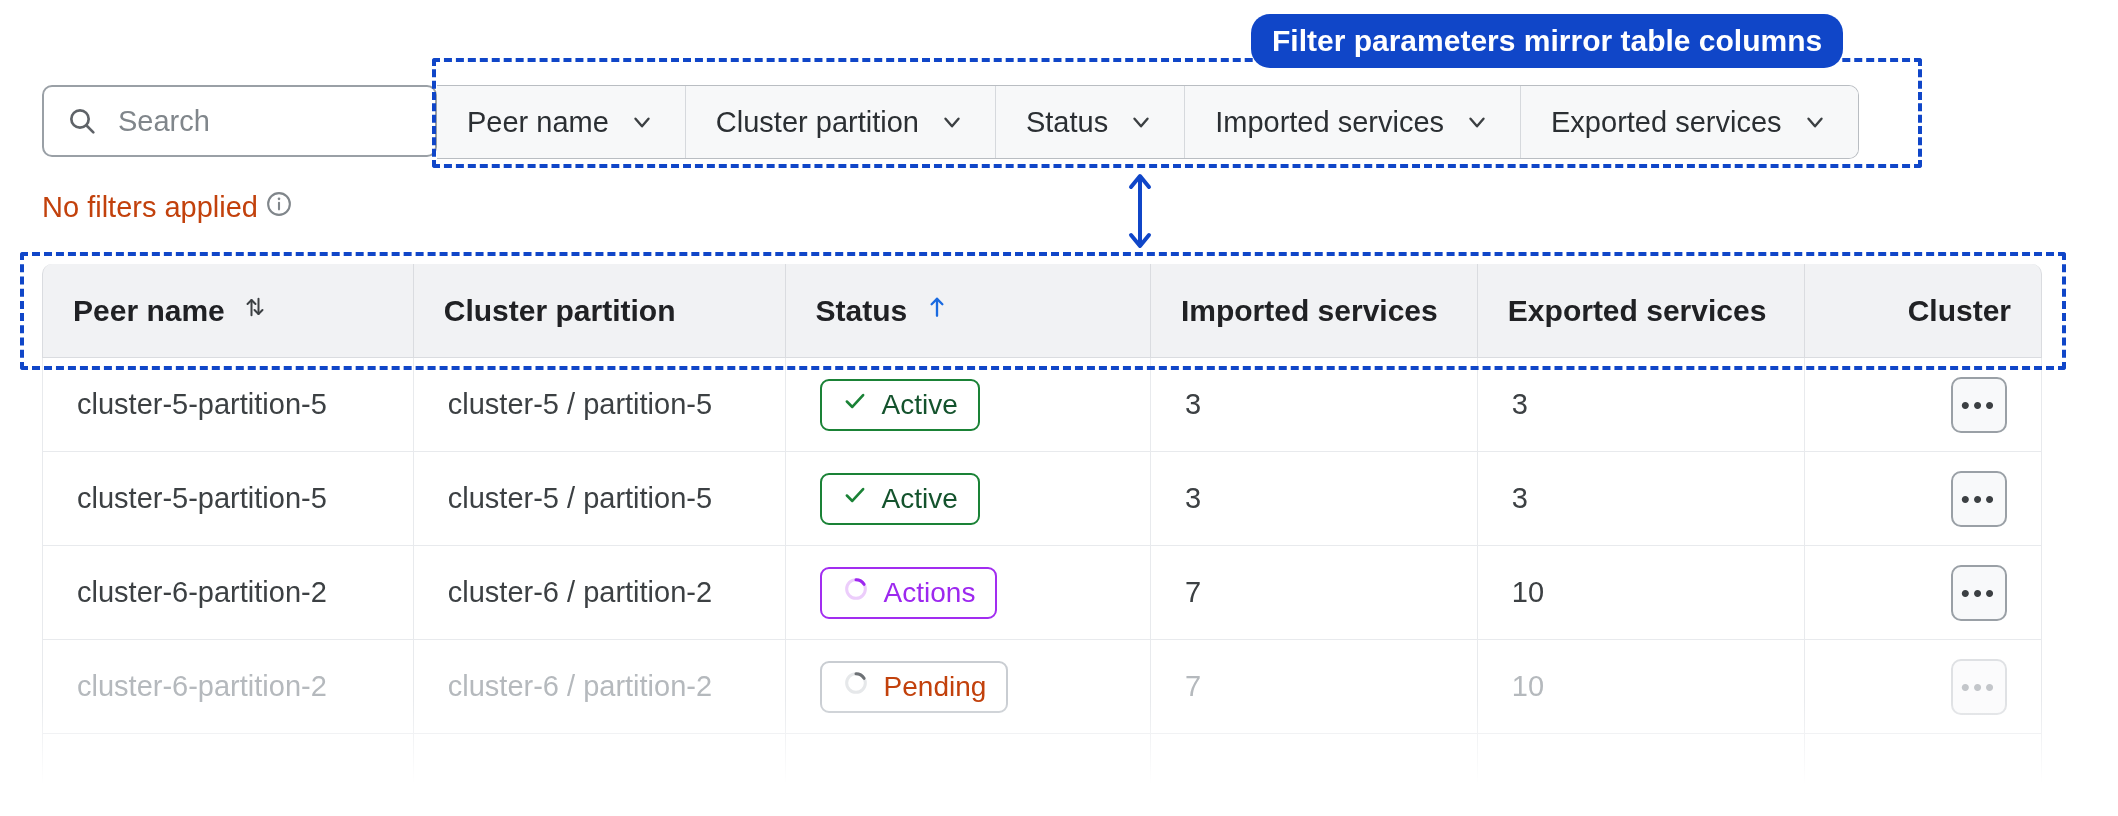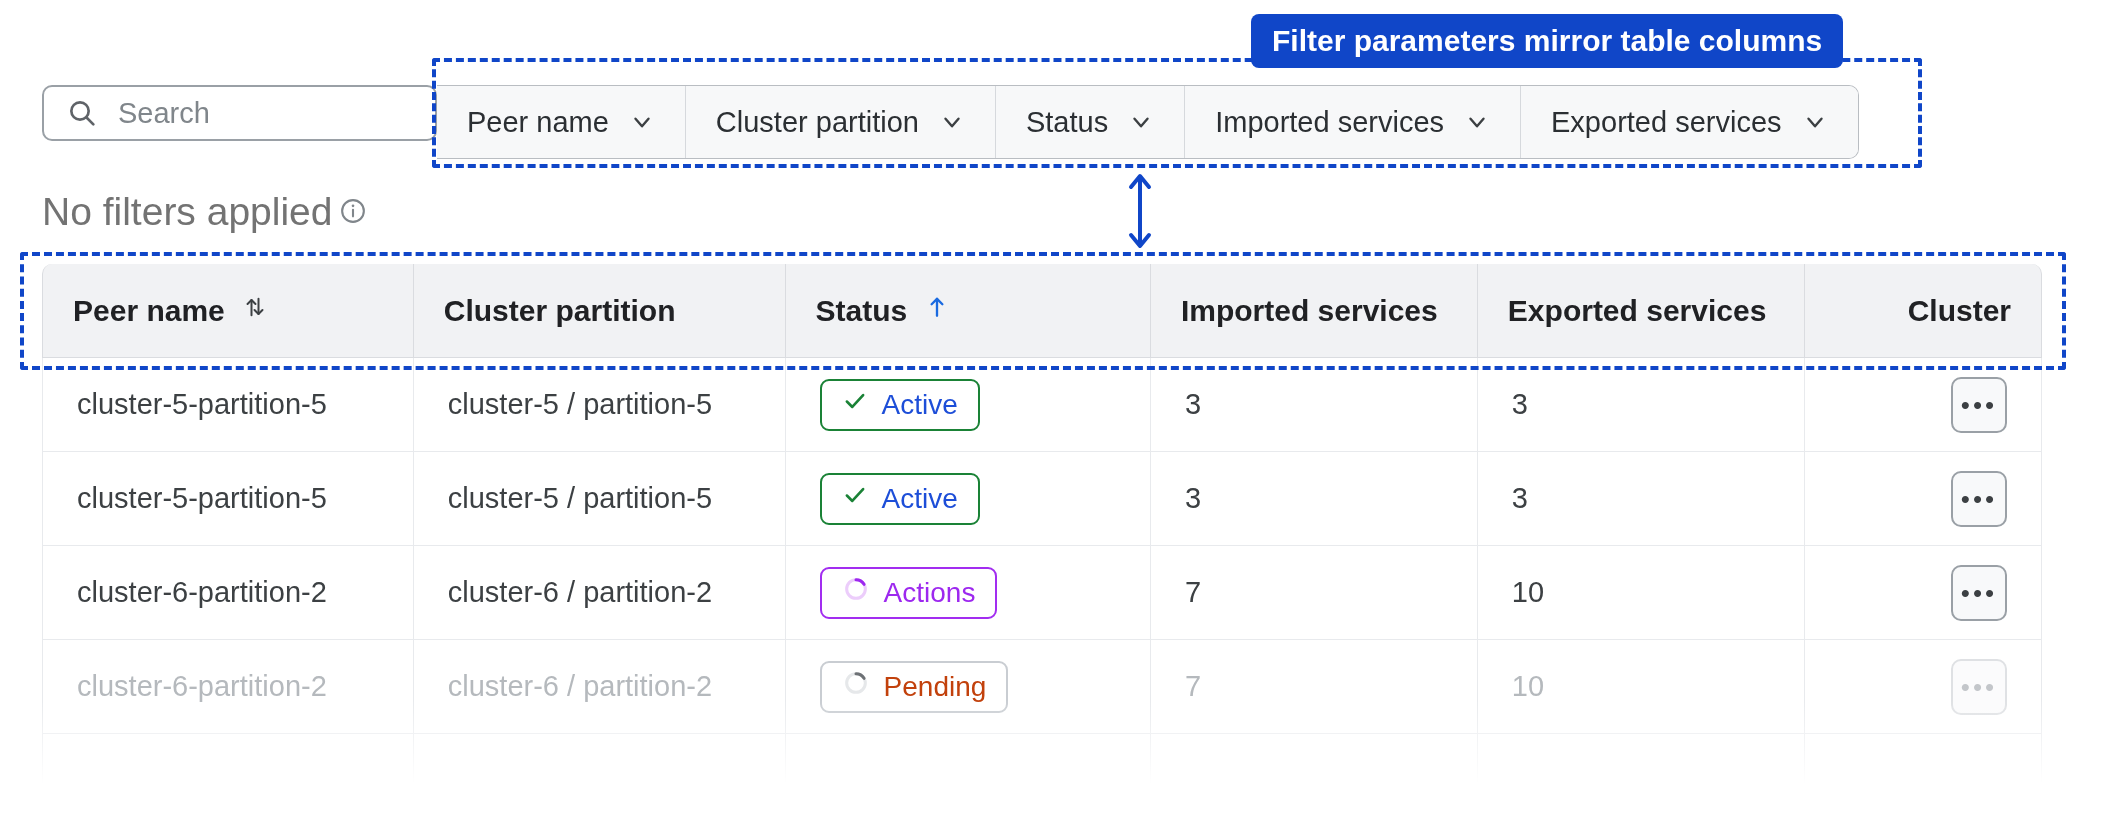--- a/index.html
+++ b/index.html
@@ -20,21 +20,21 @@
   #toolbar {
     position: absolute;
     left: 42px;
     top: 85px;
     height: 74px;
     display: flex;
     align-items: stretch;
   }
   .search-box {
     width: 395px;
-    height: 56px;
+    height: 72px;
     border: 2px solid #9aa0a6;
     border-radius: 10px;
     display: flex;
     align-items: center;
     padding: 0 22px;
     background: #ffffff;
   }
   .search-icon { flex: 0 0 auto; margin-right: 18px; display:flex; }
   .search-input {
     border: none; outline: none; background: transparent;
@@ -73,22 +73,22 @@
   .chev { flex: 0 0 auto; display: flex; }
 
   
   #nofilters {
     position: absolute;
     left: 42px;
     top: 190px;
     display: flex;
     align-items: center;
     gap: 7px;
-    font-size: 39px;
-    color: #737373;
+    font-size: 29px;
+    color: #c2410c;
   }
 
   
   #table-wrap {
     position: absolute;
     left: 42px;
     top: 264px;
     width: 2000px;
   }
   table.data {
@@ -134,21 +134,21 @@
     align-items: center;
     gap: 14px;
     height: 52px;
     padding: 0 20px;
     border-radius: 9px;
     font-size: 28px;
     border: 2px solid;
     background: #ffffff;
     white-space: nowrap;
   }
-  .badge.active   { border-color: #1a8236; color: #1d4ed8; }
+  .badge.active   { border-color: #1a8236; color: #14532d; }
   .badge.starting { border-color: #a22df0; color: #9d28ef; }
   .badge.pending  { border-color: #c9cdd2; color: #c2410c; }
 
   .kebab {
     display: inline-flex;
     align-items: center;
     justify-content: center;
     width: 56px; height: 56px;
     border: 2px solid #9aa0a6;
     border-radius: 10px;
@@ -180,21 +180,21 @@
   }
   #dash-filters { left: 432px; top: 58px; width: 1490px; height: 110px; }
   #dash-header  { left: 20px;  top: 252px; width: 2046px; height: 118px; }
 
   #banner {
     position: absolute;
     left: 1251px; top: 14px;
     height: 54px;
     background: #1046c8;
     color: #ffffff;
-    border-radius: 8px;
+    border-radius: 19px;
     display: flex; align-items: center;
     padding: 0 21px;
     font-size: 30px;
     font-weight: bold;
     white-space: nowrap;
   }
   #arrow { position: absolute; left: 1110px; top: 168px; pointer-events: none; }
 </style>
 </head>
 <body>

